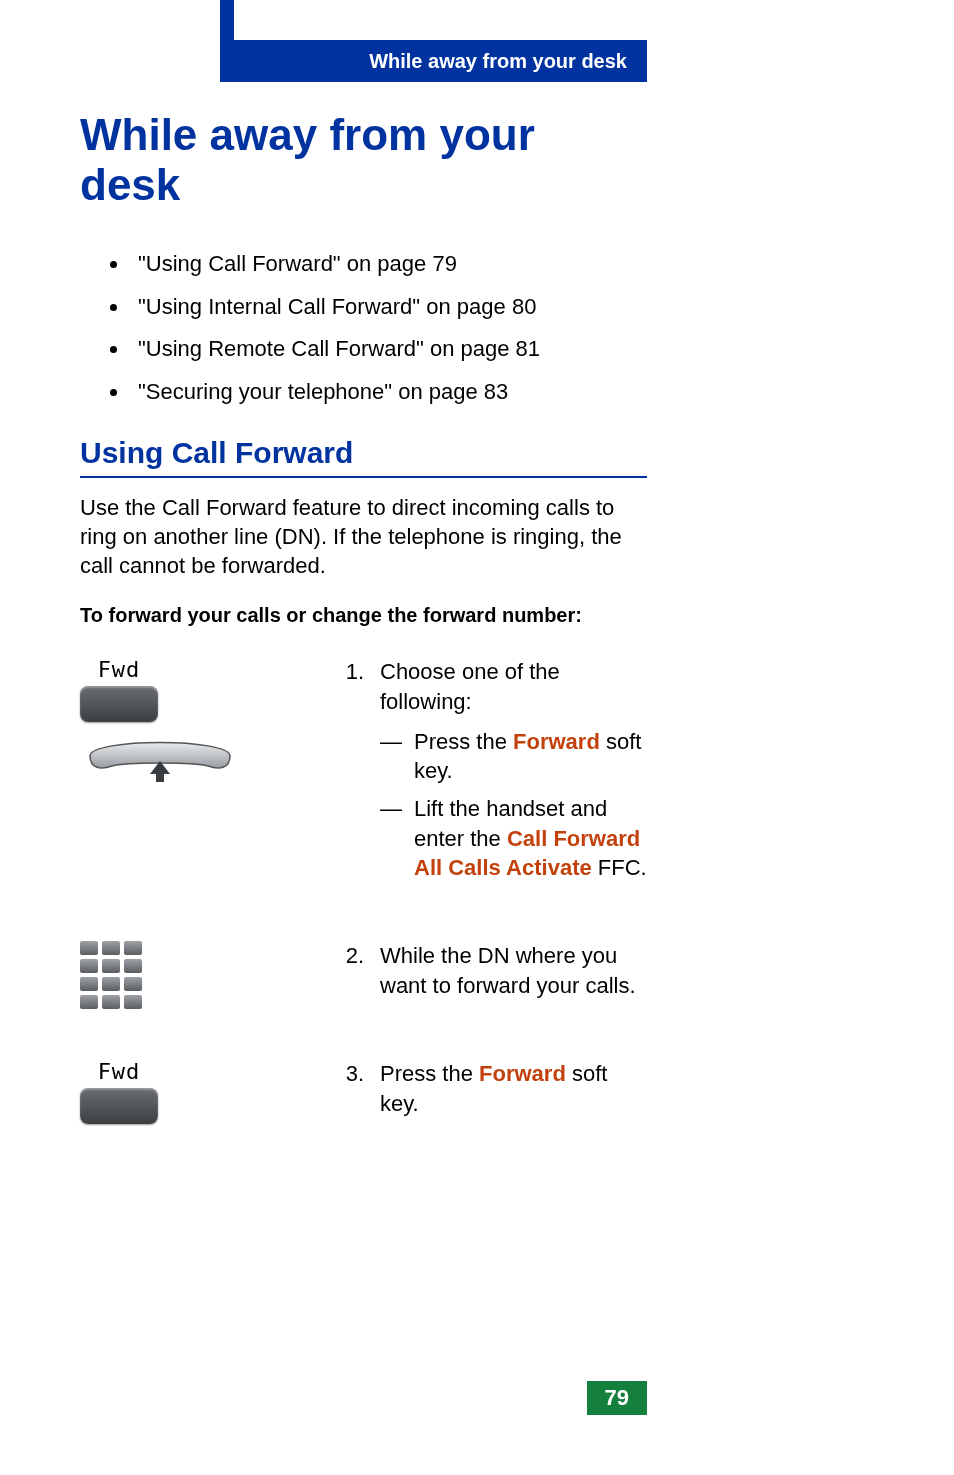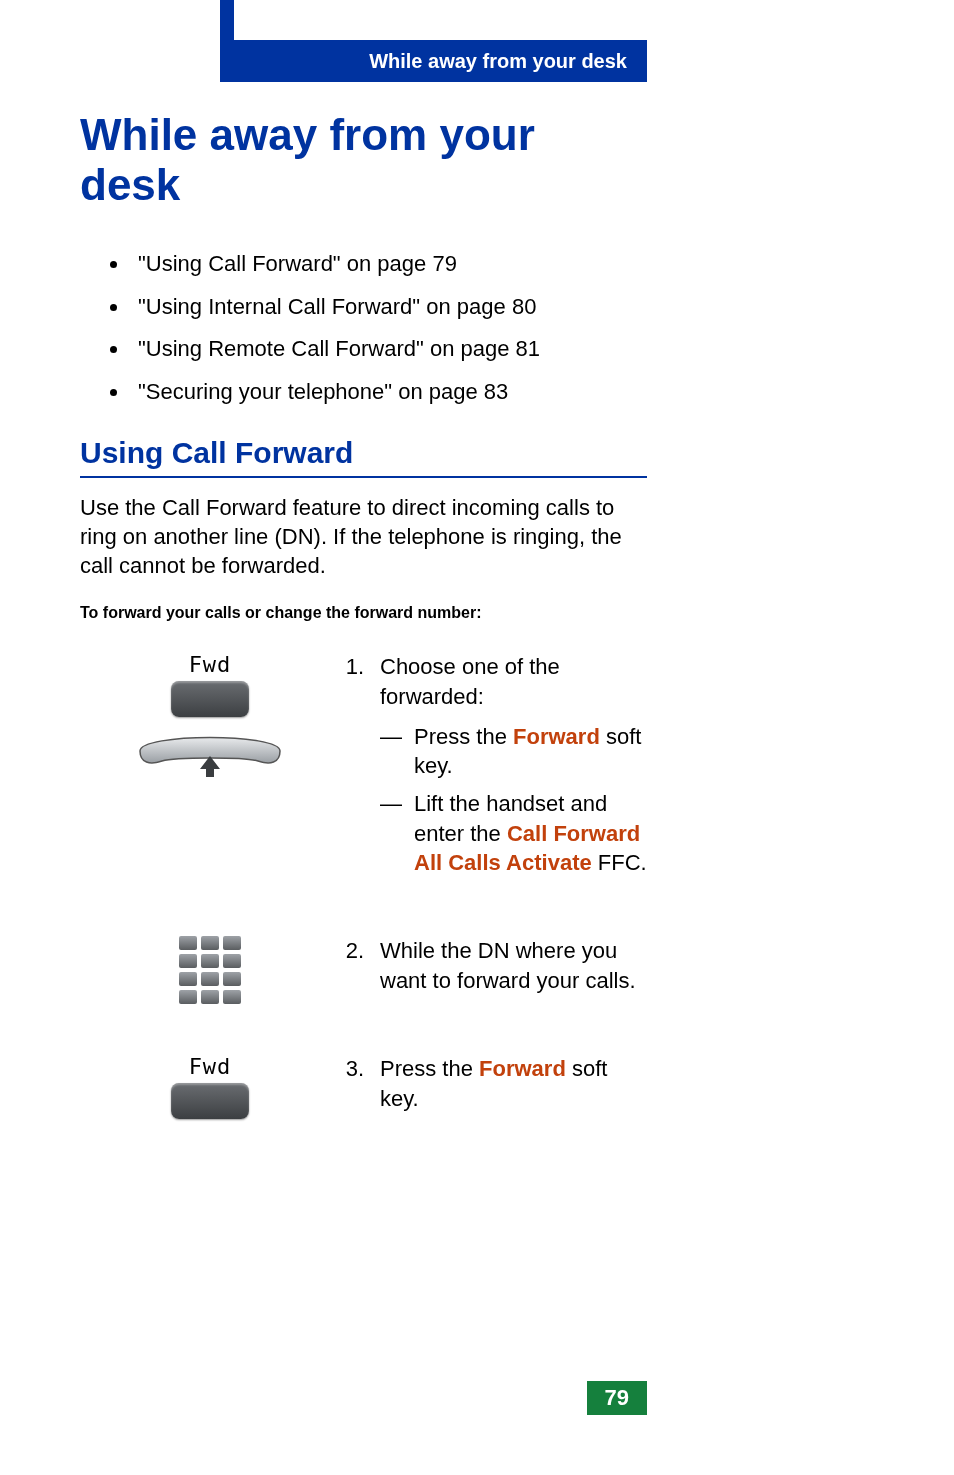--- a/index.html
+++ b/index.html
@@ -76,35 +76,35 @@
     border-bottom: 2px solid #0033a0;
     padding-bottom: 6px;
     margin: 20px 0 11px 0;
   }
   p.desc {
     font-size: 22px;
     line-height: 1.3;
     margin: 16px 0 24px 0;
   }
   p.bold-instr {
-    font-size: 16px;
+    font-size: 20px;
     font-weight: bold;
     margin: 8px 0 30px 0;
   }
   .step-row {
     display: flex;
     align-items: flex-start;
     margin-bottom: 50px;
   }
   .step-icons {
     width: 260px;
     flex-shrink: 0;
     display: flex;
     flex-direction: column;
-    align-items: center;
+    align-items: flex-start;
     gap: 6px;
   }
   .step-text {
     flex: 1;
     display: flex;
     align-items: flex-start;
     font-size: 22px;
     line-height: 1.35;
     gap: 16px;
   }
@@ -211,21 +211,21 @@
               <stop offset="1" stop-color="#9a9fa4"></stop>
             </linearGradient>
           </defs>
           <path d="M10,28 C10,10 150,10 150,28 C150,40 140,42 128,38 C115,34 45,34 32,38 C20,42 10,40 10,28 Z" fill="url(#hg)" stroke="#555" stroke-width="1.5"></path>
           <path d="M80,55 L70,42 L76,42 L76,34 L84,34 L84,42 L90,42 Z" fill="#3a3d40" transform="rotate(180 80 44)"></path>
         </svg>
       </div>
       <div class="step-text">
         <div class="step-num">1.</div>
         <div class="step-body">
-          <span>Choose one of the forwarded:</span>
+          <span>Choose one of the following:</span>
           <div class="sub-list">
             <div class="sub-item">
               <span class="dash">—</span>
               <div>
                 <span>Press the </span><span class="blue-bold">Forward</span><span> soft key.</span>
               </div>
             </div>
             <div class="sub-item">
               <span class="dash">—</span>
               <div>

